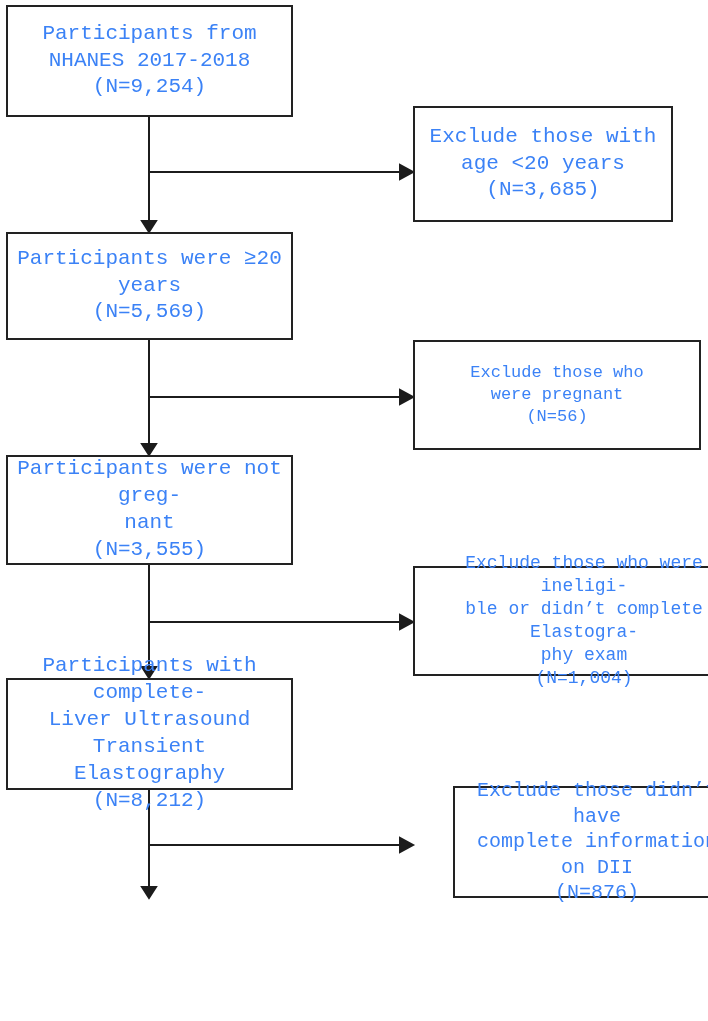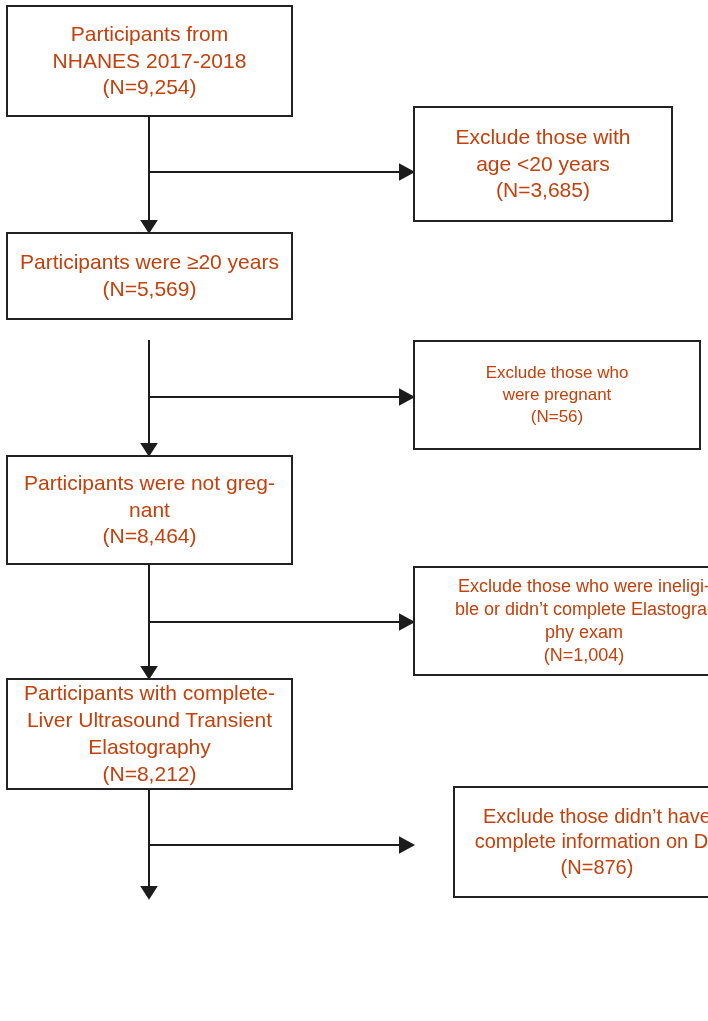--- a/index.html
+++ b/index.html
@@ -6,42 +6,42 @@
     margin: 0;
     padding: 0;
     background: #ffffff;
   }
   * { box-sizing: border-box; }
   .canvas {
     position: relative;
     width: 708px;
     height: 1021px;
     background: #ffffff;
-    font-family: Liberation Sans, sans-serif;
-    color: #c2410c;
+    font-family: Liberation Mono, monospace;
+    color: #3b82f6;
     overflow: hidden;
   }
   .box {
     position: absolute;
     border: 2px solid #222222;
     background: #ffffff;
     display: flex;
     align-items: center;
     justify-content: center;
     text-align: center;
     z-index: 2;
   }
   .txt {
     white-space: pre-line;
     line-height: 1.28;
     padding: 2px 4px;
   }
   
   .b1 { left: 6px;  top: 5px;   width: 287px; height: 112px; font-size: 21px; }
-  .b2 { left: 6px;  top: 232px; width: 287px; height: 88px; font-size: 21px; }
+  .b2 { left: 6px;  top: 232px; width: 287px; height: 108px; font-size: 21px; }
   .b3 { left: 6px;  top: 455px; width: 287px; height: 110px; font-size: 21px; }
   .b4 { left: 6px;  top: 678px; width: 287px; height: 112px; font-size: 21px; }
   .b5 { left: 6px;  top: 898px; width: 287px; height: 118px; font-size: 21px; }
   
   .e1 { left: 413px; top: 106px; width: 260px; height: 116px; font-size: 21px; }
   .e2 { left: 413px; top: 340px; width: 288px; height: 110px; font-size: 17px; }
   .e3 { left: 413px; top: 566px; width: 342px; height: 110px; font-size: 18px; }
   .e4 { left: 413px; top: 786px; width: 288px; height: 112px; font-size: 20px; margin-left: 40px; }
   .connectors {
     position: absolute;
@@ -87,21 +87,21 @@
 NHANES 2017-2018
 (N=9,254)</div>
   </div>
   <div class="box b2">
     <div class="txt">Participants were ≥20 years
 (N=5,569)</div>
   </div>
   <div class="box b3">
     <div class="txt">Participants were not greg-
 nant
-(N=8,464)</div>
+(N=3,555)</div>
   </div>
   <div class="box b4">
     <div class="txt">Participants with complete-
 Liver Ultrasound Transient
 Elastography
 (N=8,212)</div>
   </div>
 
   <div class="box e1">
     <div class="txt">Exclude those with

